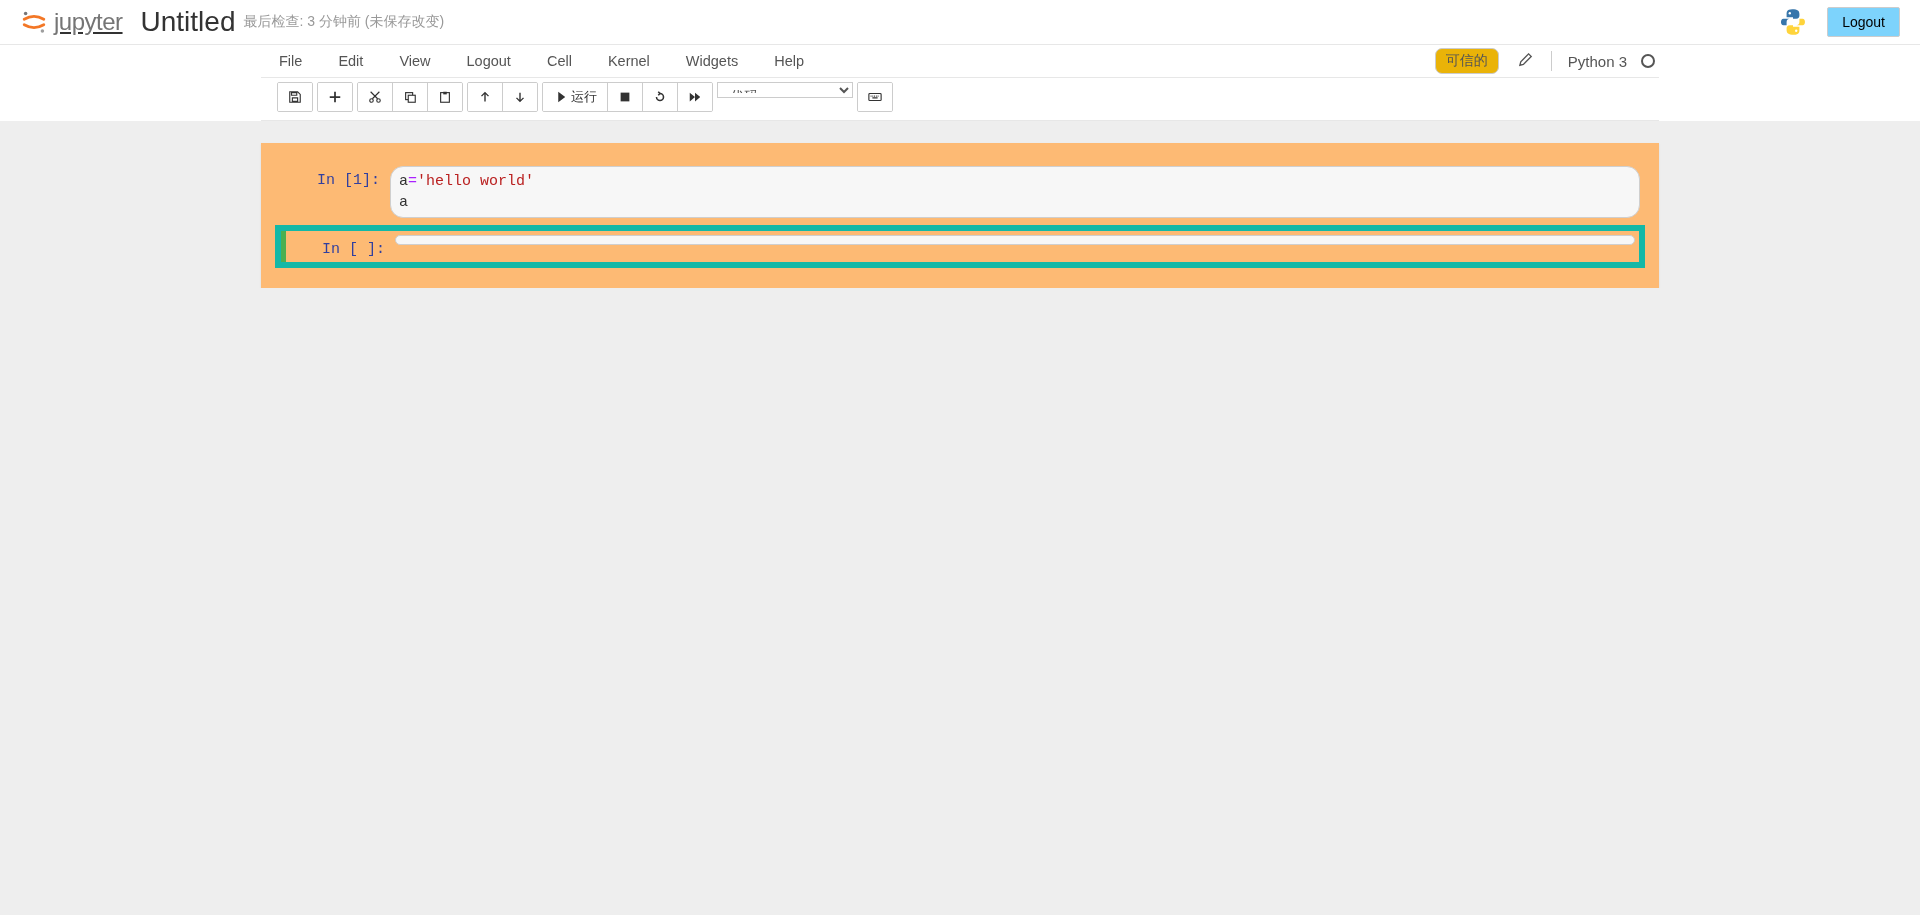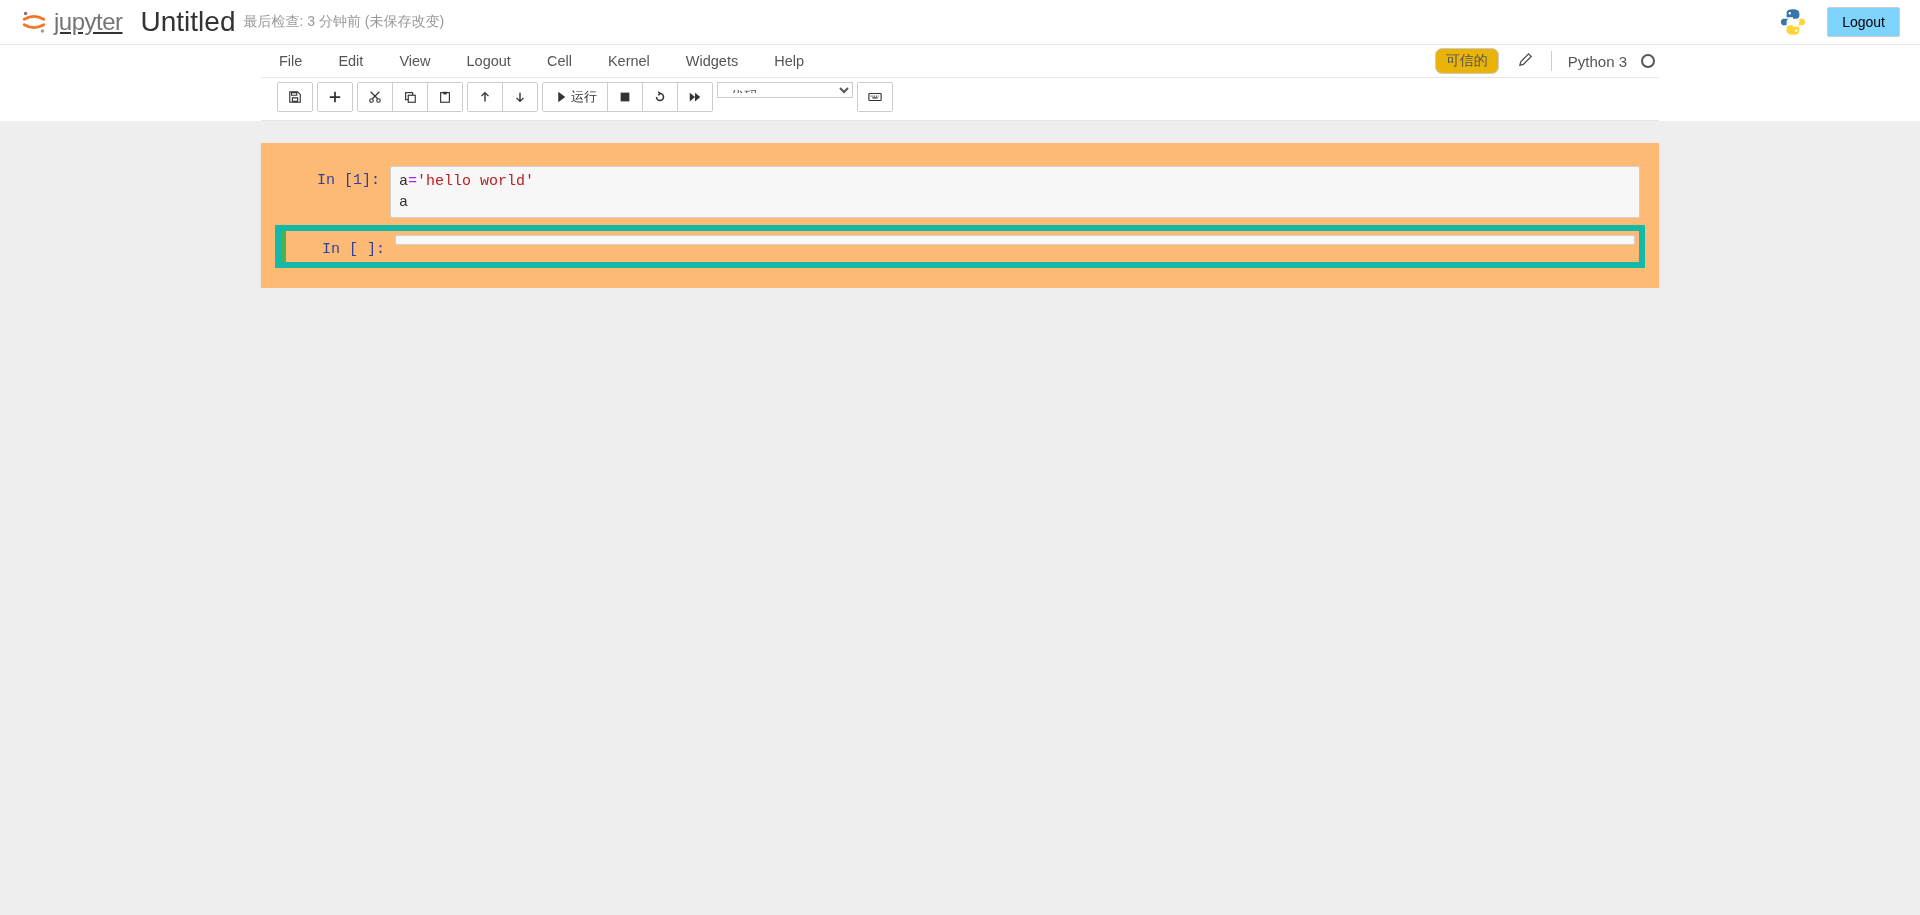--- a/index.html
+++ b/index.html
@@ -176,21 +176,21 @@
 .in-prompt { color: #303F9F; }
 .out-prompt { color: #B71C1C; }
 .input-area {
   flex: 1;
   border: 1px solid #cfcfcf;
   background: #f7f7f7;
   padding: 4px 8px;
   font-family: "Courier New", monospace;
   font-size: 15px;
   line-height: 1.4;
-  border-radius: 2px;
+  border-radius: 13px;
 }
 .output-area {
   flex: 1;
   padding: 4px 8px;
   font-family: "Courier New", monospace;
   font-size: 15px;
 }
 .cell.selected {
   border: 6px solid #14b8a6;
   position: relative;

